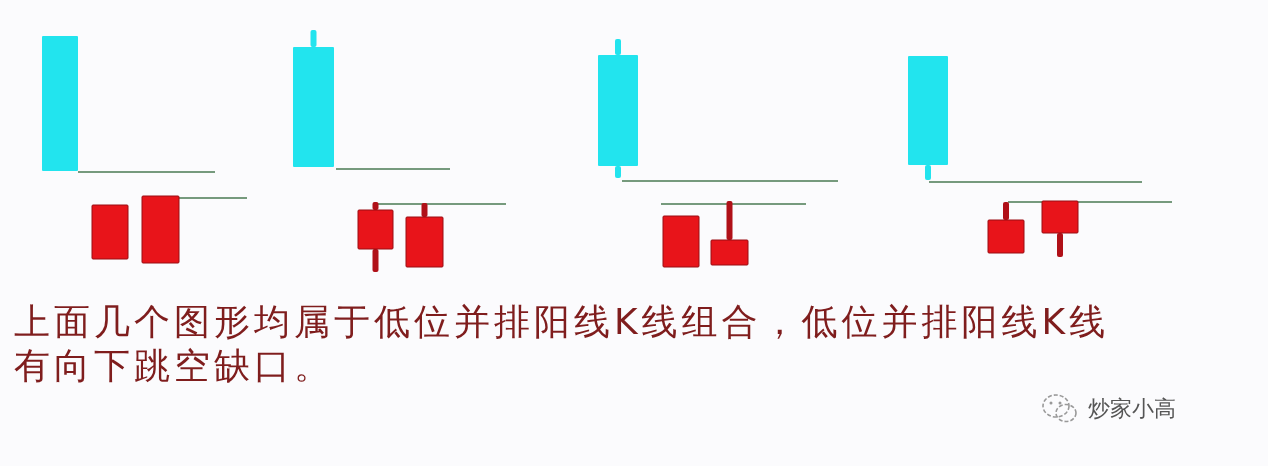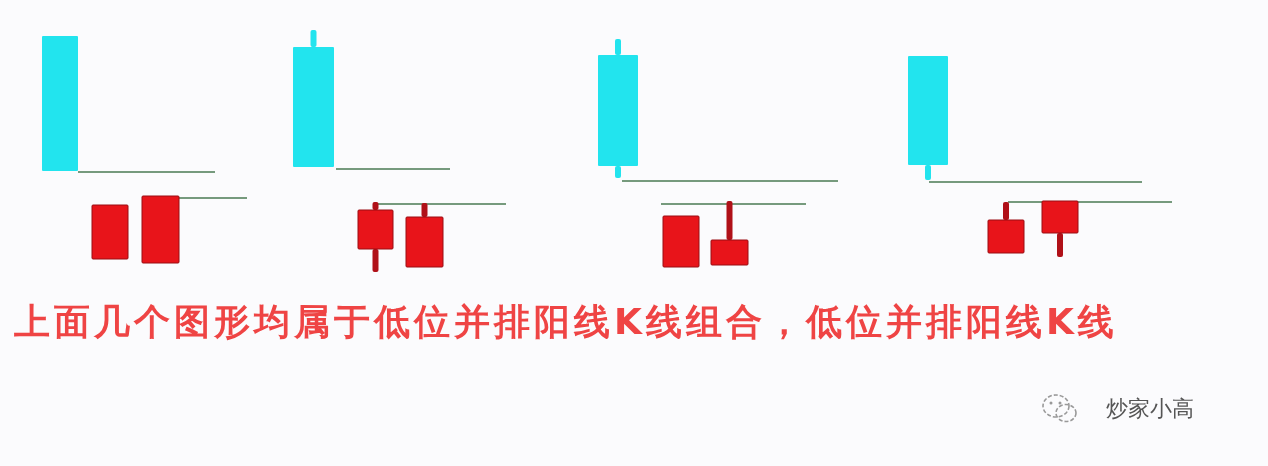--- a/index.html
+++ b/index.html
@@ -5,28 +5,28 @@
     html, body { margin: 0; padding: 0; }
     body {
       width: 1268px; height: 466px; overflow: hidden;
       background: #fbfbfd;
       font-family: "DejaVu Sans", "Liberation Sans", sans-serif;
       position: relative;
     }
     #stage { position: absolute; left: 0; top: 0; width: 1268px; height: 290px; }
     .caption {
       position: absolute; left: 14px; top: 300px; width: 1240px;
-      font-size: 36px; line-height: 44px; color: #ef4444;
-      font-weight: bold; letter-spacing: 4px;
+      font-size: 36px; line-height: 44px; color: #7f1d1d;
+      font-weight: normal; letter-spacing: 4px;
       font-family: "DejaVu Sans", sans-serif;
     }
     .caption .line { display: block; white-space: nowrap; }
     .watermark {
       position: absolute; left: 1040px; top: 392px;
-      display: flex; align-items: center; gap: 26px;
+      display: flex; align-items: center; gap: 8px;
       color: #555; font-size: 22px;
       font-family: "DejaVu Sans", sans-serif;
     }
     .watermark svg { display: block; }
   </style>
 </head>
 <body>
 
 <svg id="stage" width="1268" height="290" viewBox="0 0 1268 290" xmlns="http://www.w3.org/2000/svg">
     <g>
@@ -88,20 +88,21 @@
       </g>
       <g>
         <rect x="1057" y="233" width="6" height="24" fill="#b01018" rx="2"></rect>
         <rect x="1042" y="201" width="36" height="32" fill="#e8141a" stroke="#9a0c12" stroke-width="1" rx="1"></rect>
       </g>
     </g>
   </svg>
 
 <div class="caption">
   <span class="line">上面几个图形均属于低位并排阳线K线组合，低位并排阳线K线</span>
+  <span class="line">有向下跳空缺口。</span>
 </div>
 
 <div class="watermark">
   <span>
     <svg width="40" height="34" viewBox="0 0 40 34">
       <ellipse cx="16" cy="14" rx="13" ry="11" fill="none" stroke="#999" stroke-width="1.6" stroke-dasharray="4 2"></ellipse>
       <ellipse cx="26" cy="21" rx="10" ry="8.5" fill="none" stroke="#999" stroke-width="1.6" stroke-dasharray="4 2"></ellipse>
       <circle cx="11" cy="11" r="1.5" fill="#999"></circle>
       <circle cx="20" cy="11" r="1.5" fill="#999"></circle>
     </svg>

